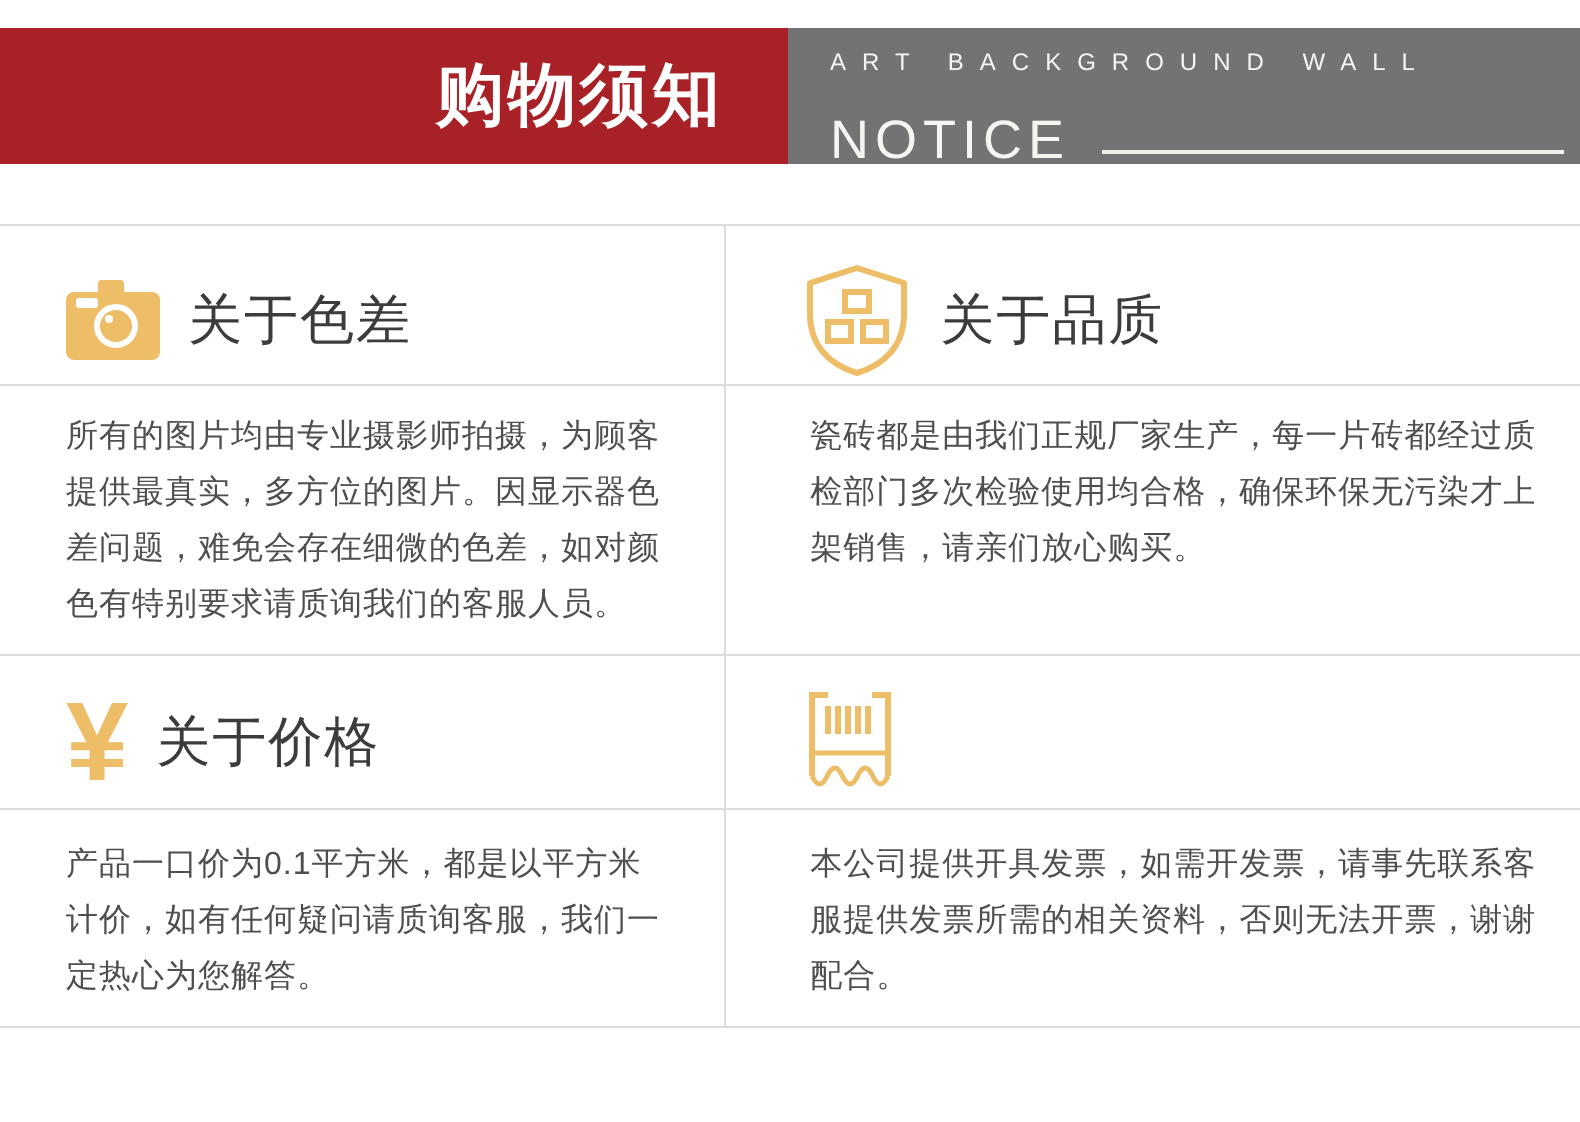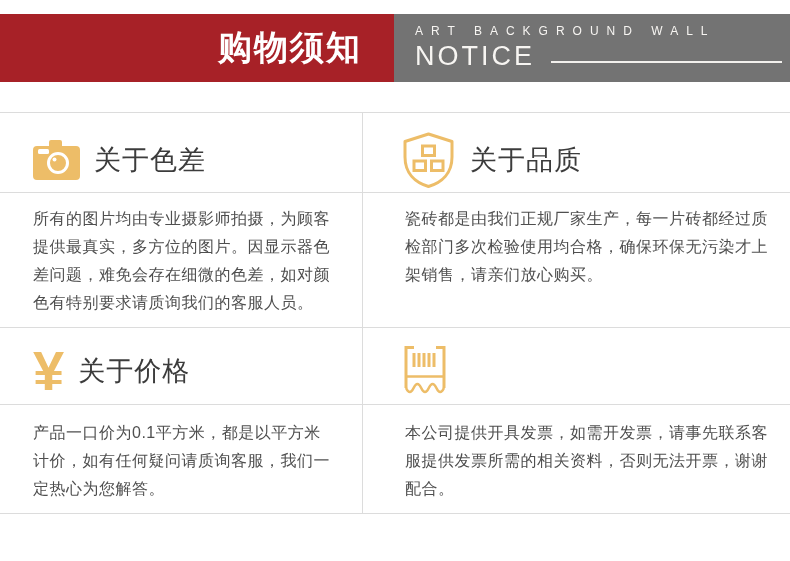--- a/index.html
+++ b/index.html
@@ -13,21 +13,21 @@
     width:394px; background:#a72127; color:#ffffff;
     display:flex; align-items:center; justify-content:flex-end;
     padding-right:32px; box-sizing:border-box;
     font-size:34px; font-weight:bold; letter-spacing:2px;
   }
   .topbar-gray {
     flex:1; background:#737373; color:#f7f5f2;
     padding:10px 0 0 21px; box-sizing:border-box;
   }
   .en-tagline { font-size:12px; letter-spacing:8px; white-space:nowrap; }
-  .en-notice-row { display:flex; align-items:center; margin-top:3px; }
+  .en-notice-row { display:flex; align-items:center; margin-top:17px; }
   .en-notice { font-size:27px; font-weight:300; letter-spacing:3px; }
   .en-rule { flex:1; height:2px; background:#f2f0ed; margin:10px 8px 0 16px; }
   
   .grid {
     margin-top:30px; display:flex;
     border-top:1px solid #dcdcdc; border-bottom:1px solid #dcdcdc;
   }
   .col { width:391px; box-sizing:border-box; }
   .col-right { width:462px; border-left:1px solid #dcdcdc; }
   .cell-head {

